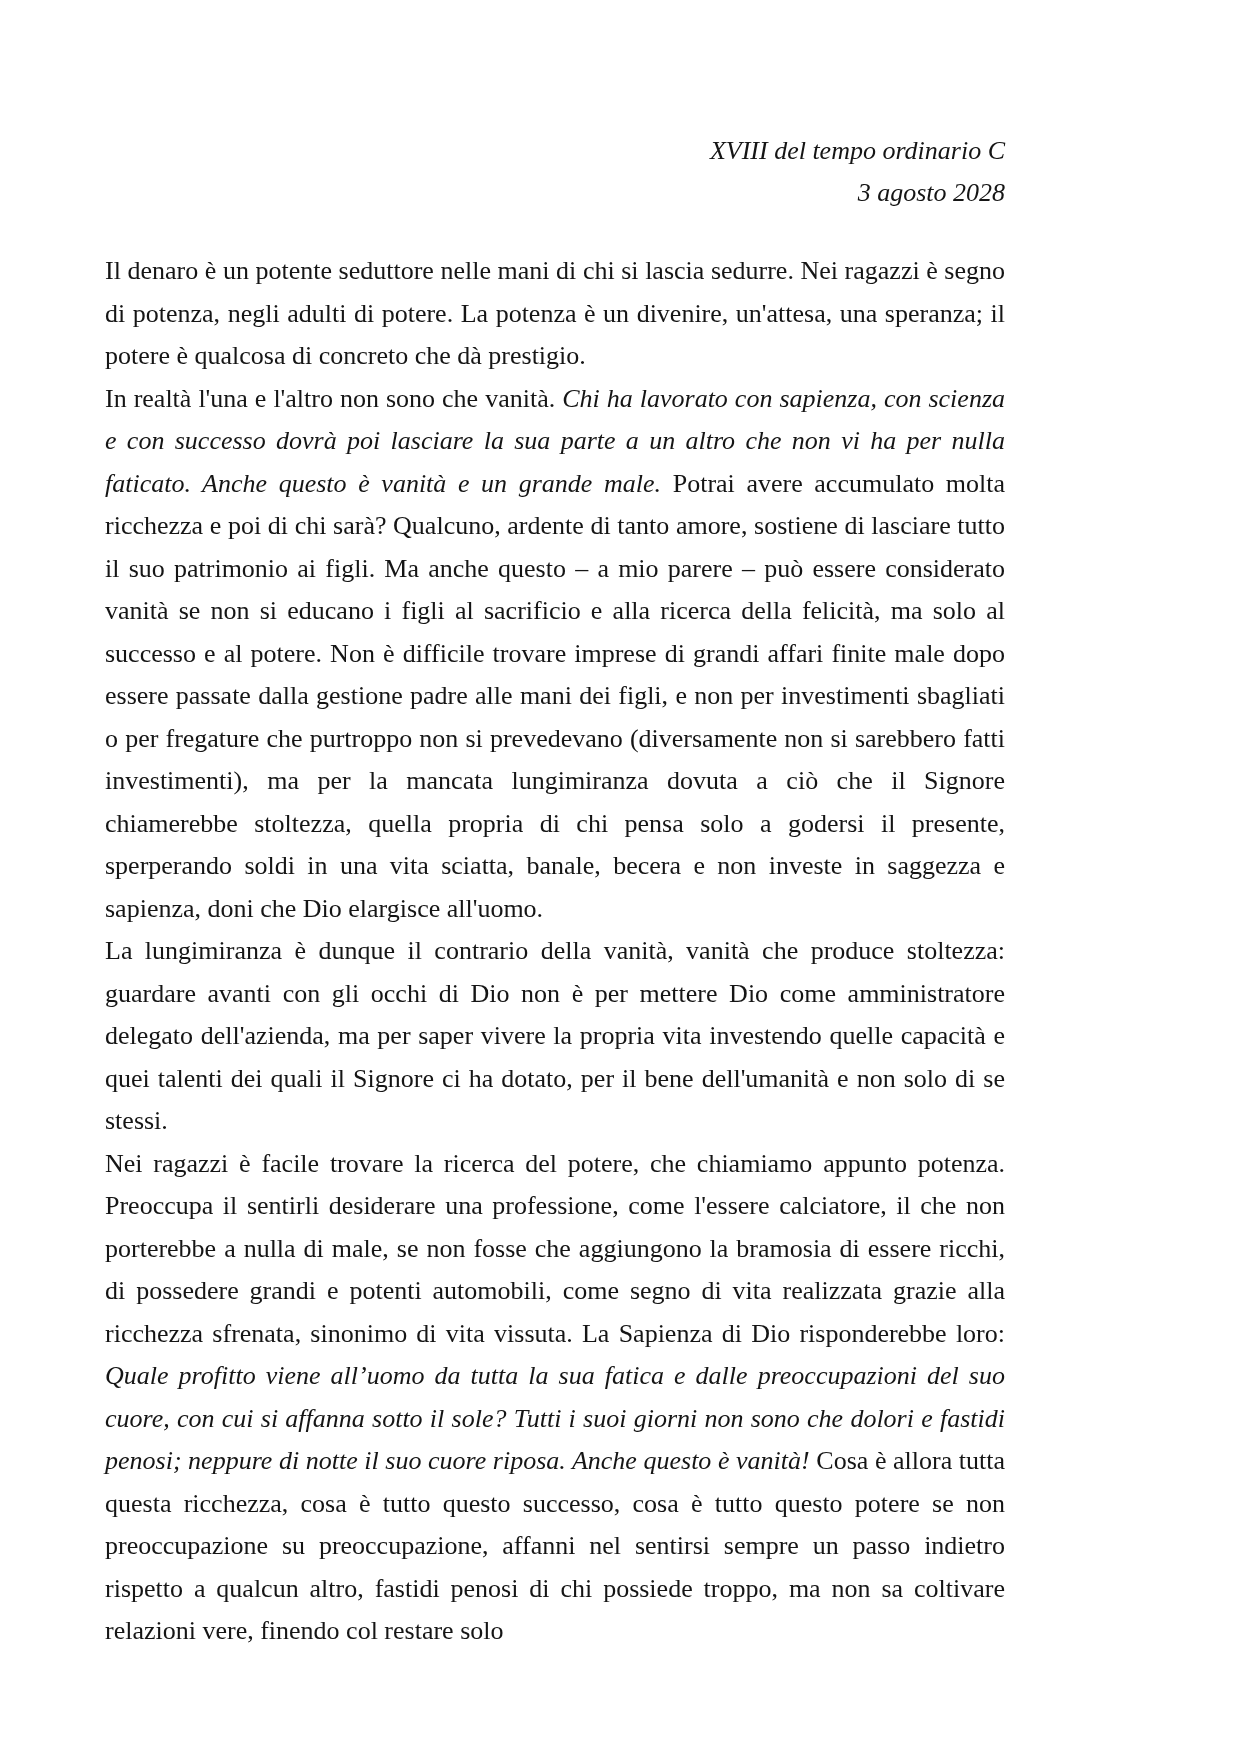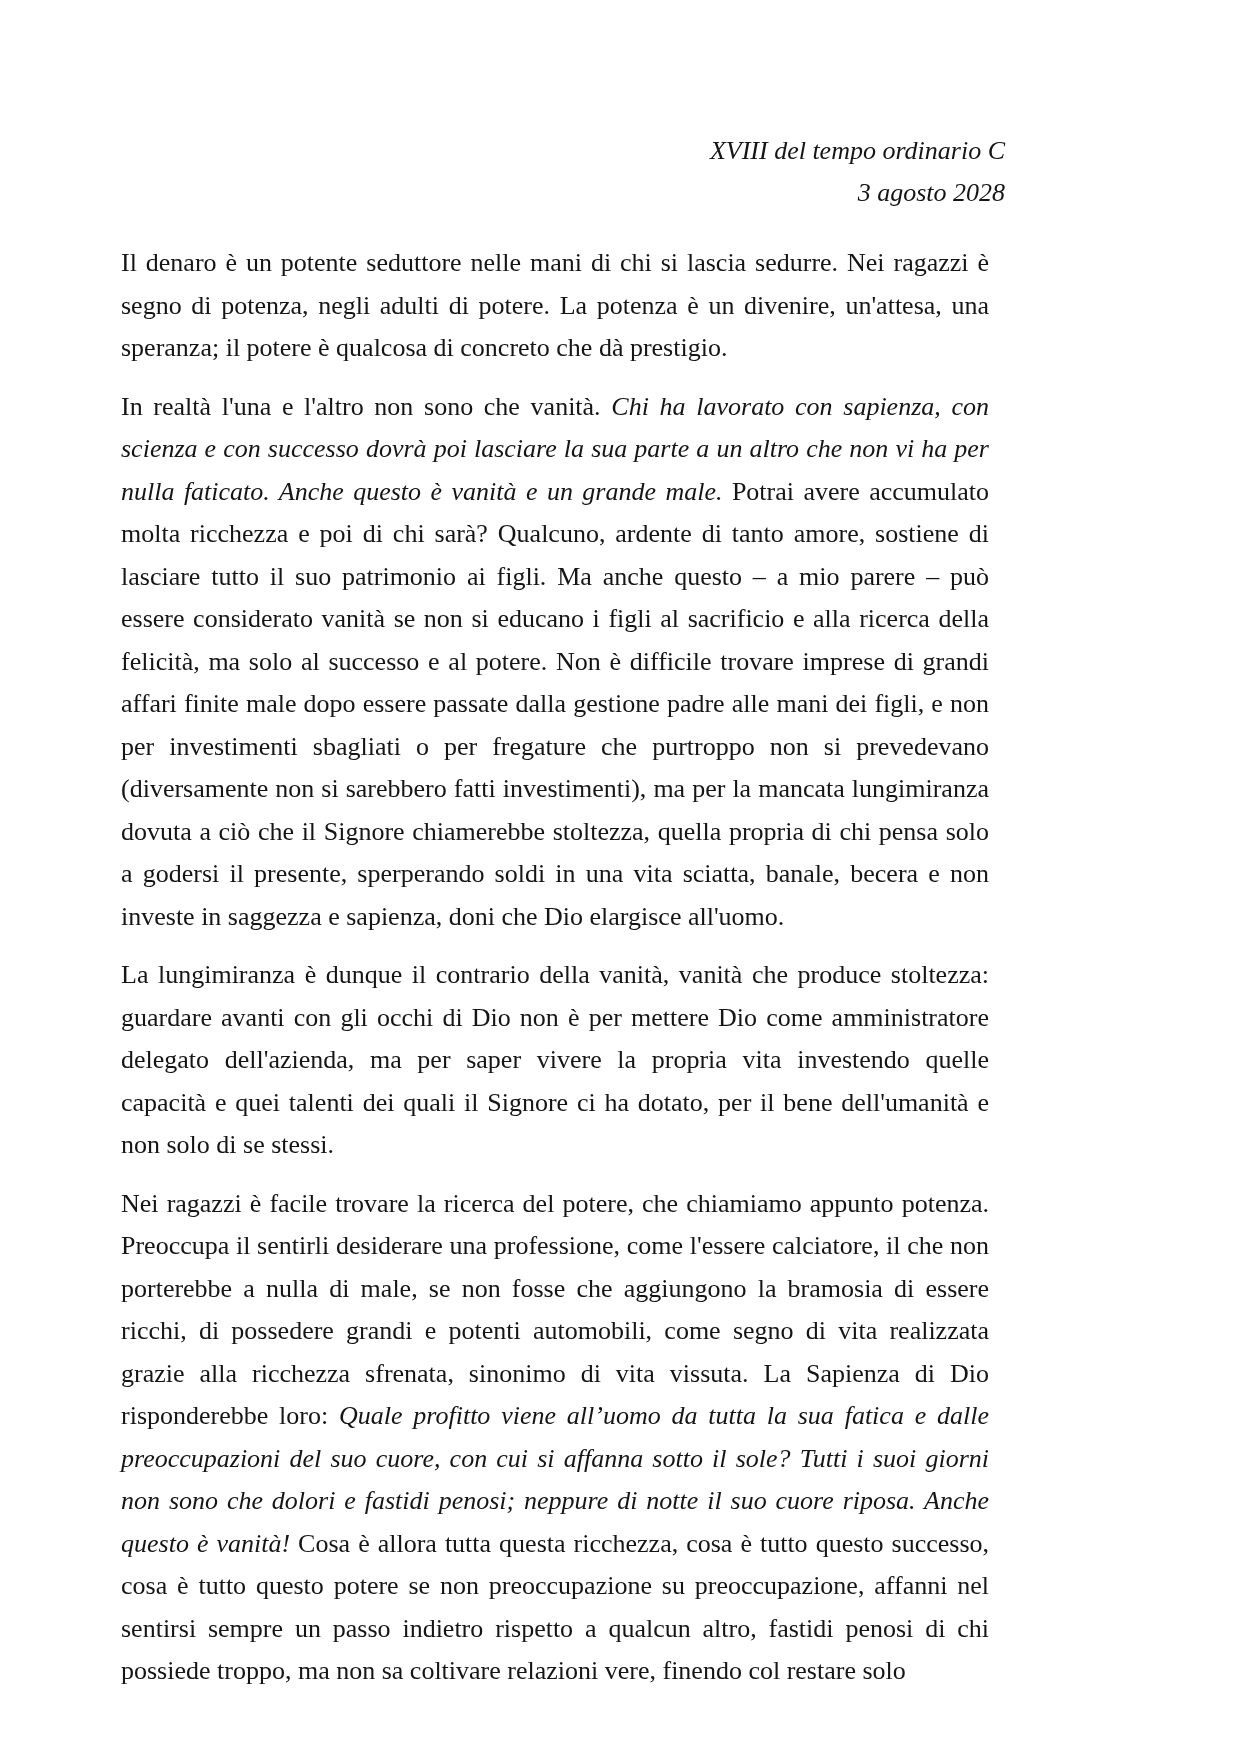--- a/index.html
+++ b/index.html
@@ -17,29 +17,29 @@
     padding: 130px 235px 40px 105px;
     overflow: hidden;
     font-family: "Liberation Serif", "DejaVu Serif", serif;
     color: #151515;
   }
   .doc-header {
     text-align: right;
     font-style: italic;
     font-size: 26px;
     line-height: 42px;
-    margin-bottom: 28px;
+    margin-bottom: 36px;
   }
   .doc-body {
     font-size: 26px;
     line-height: 42.5px;
     text-align: justify;
   }
   .doc-body p {
-    margin: 16px;
+    margin: 0;
     padding: 0;
   }
   .italic {
     font-style: italic;
   }
 </style>
 </head>
 <body>
 
 <div class="page">

